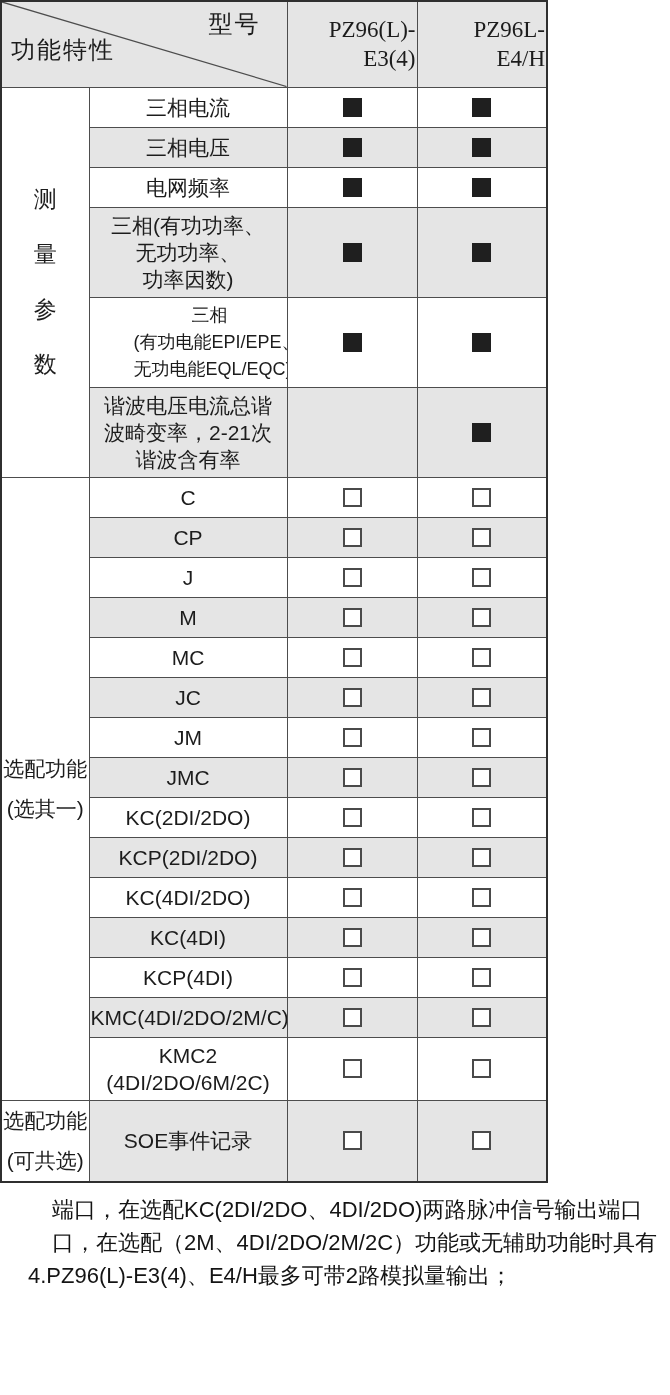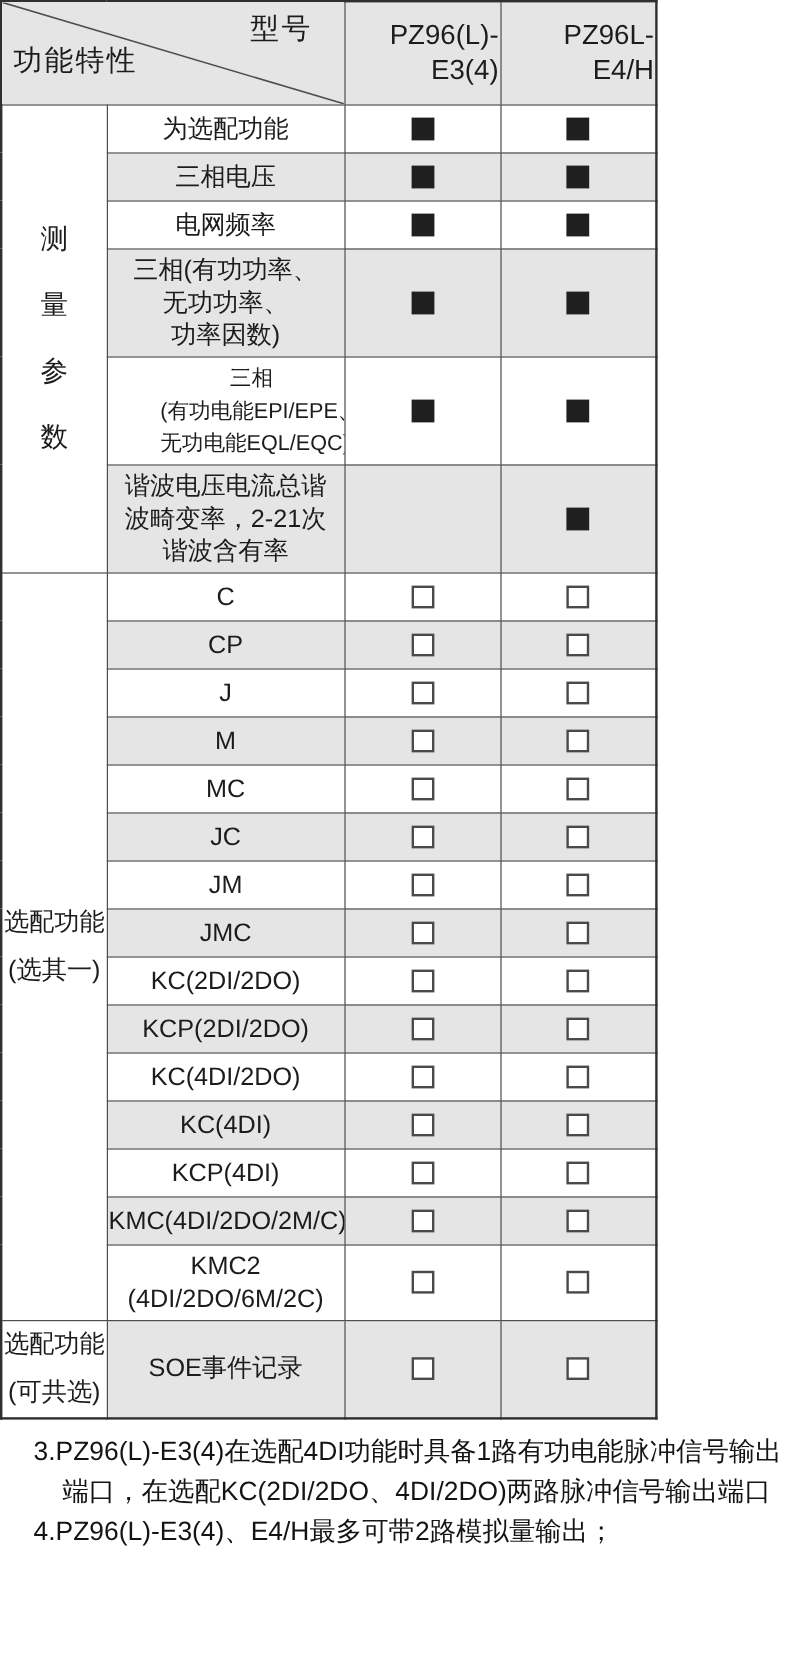--- a/index.html
+++ b/index.html
@@ -16,21 +16,21 @@
     table-layout:fixed;
     width:546px;
     margin:0;
     border:2px solid #2f2f2f;
   }
   table.spec th, table.spec td {
     border:1.5px solid #4d4d4d;
     box-sizing:border-box;
   }
   thead tr { height:86px; }
-  th { background:#e5e5e5; font-weight:normal; }
+  th { background:#e5e5e5; font-weight:normal;font-family:Liberation Serif, serif; }
   th.corner { position:relative; padding:0; }
   th.corner svg.diag { position:absolute; left:0; top:0; width:100%; height:100%; display:block; }
   .corner-model {
     position:absolute; top:6px; right:26px;
     font-size:24px; letter-spacing:2px;
   }
   .corner-feature {
     position:absolute; bottom:21px; left:9px;
     font-size:24px; letter-spacing:2px;
   }
@@ -99,21 +99,21 @@
         <th class="model">PZ96L-
 E4/H</th>
       </tr>
     </thead>
     <tbody id="table-body">
         <tr>
           <td class="group-cell vertical" rowspan="6">测
 量
 参
 数</td>
-          <td class="feature-cell">为选配功能</td>
+          <td class="feature-cell">三相电流</td>
           <td class="mark-cell"><span class="sq filled"></span></td>
           <td class="mark-cell"><span class="sq filled"></span></td>
         </tr>
         <tr class="stripe">
           <td class="feature-cell">三相电压</td>
           <td class="mark-cell"><span class="sq filled"></span></td>
           <td class="mark-cell"><span class="sq filled"></span></td>
         </tr>
         <tr>
           <td class="feature-cell">电网频率</td>
@@ -221,18 +221,18 @@
           <td class="group-cell" rowspan="1">选配功能
 (可共选)</td>
           <td class="feature-cell">SOE事件记录</td>
           <td class="mark-cell"><span class="sq empty"></span></td>
           <td class="mark-cell"><span class="sq empty"></span></td>
         </tr>
       </tbody>
   </table>
 
   <div class="notes" id="notes">
-      <div class="note-line indent-1">3.PZ96(L)-E3(4)在选配4DI功能时具备1路有功电能脉冲信号输出</div>
       <div class="note-line indent-2">端口，在选配KC(2DI/2DO、4DI/2DO)两路脉冲信号输出端口</div>
+      <div class="note-line indent-2">口，在选配（2M、4DI/2DO/2M/2C）功能或无辅助功能时具有</div>
       <div class="note-line indent-1">4.PZ96(L)-E3(4)、E4/H最多可带2路模拟量输出；</div>
     </div>
 
 </div>
 
 </body></html>

